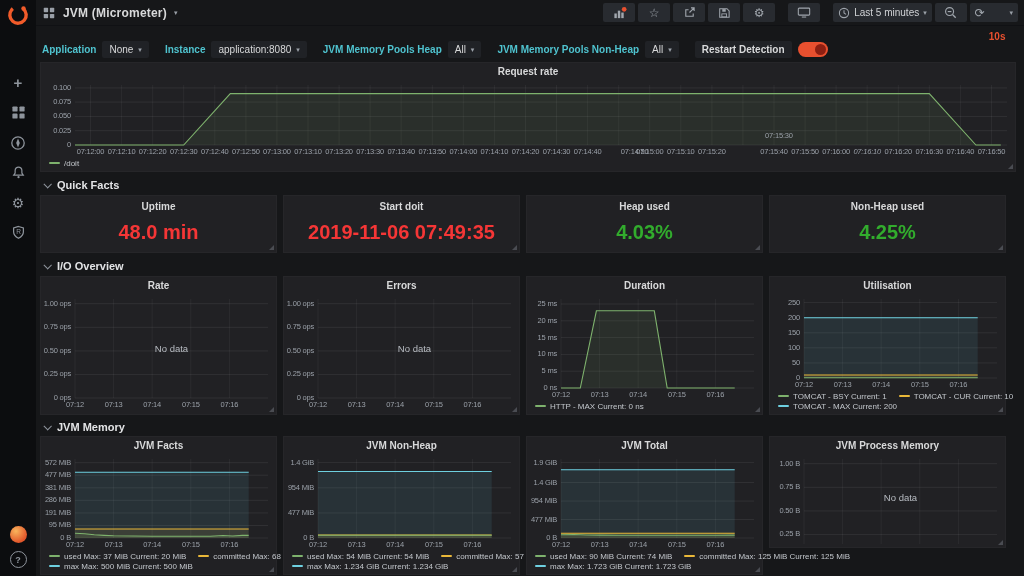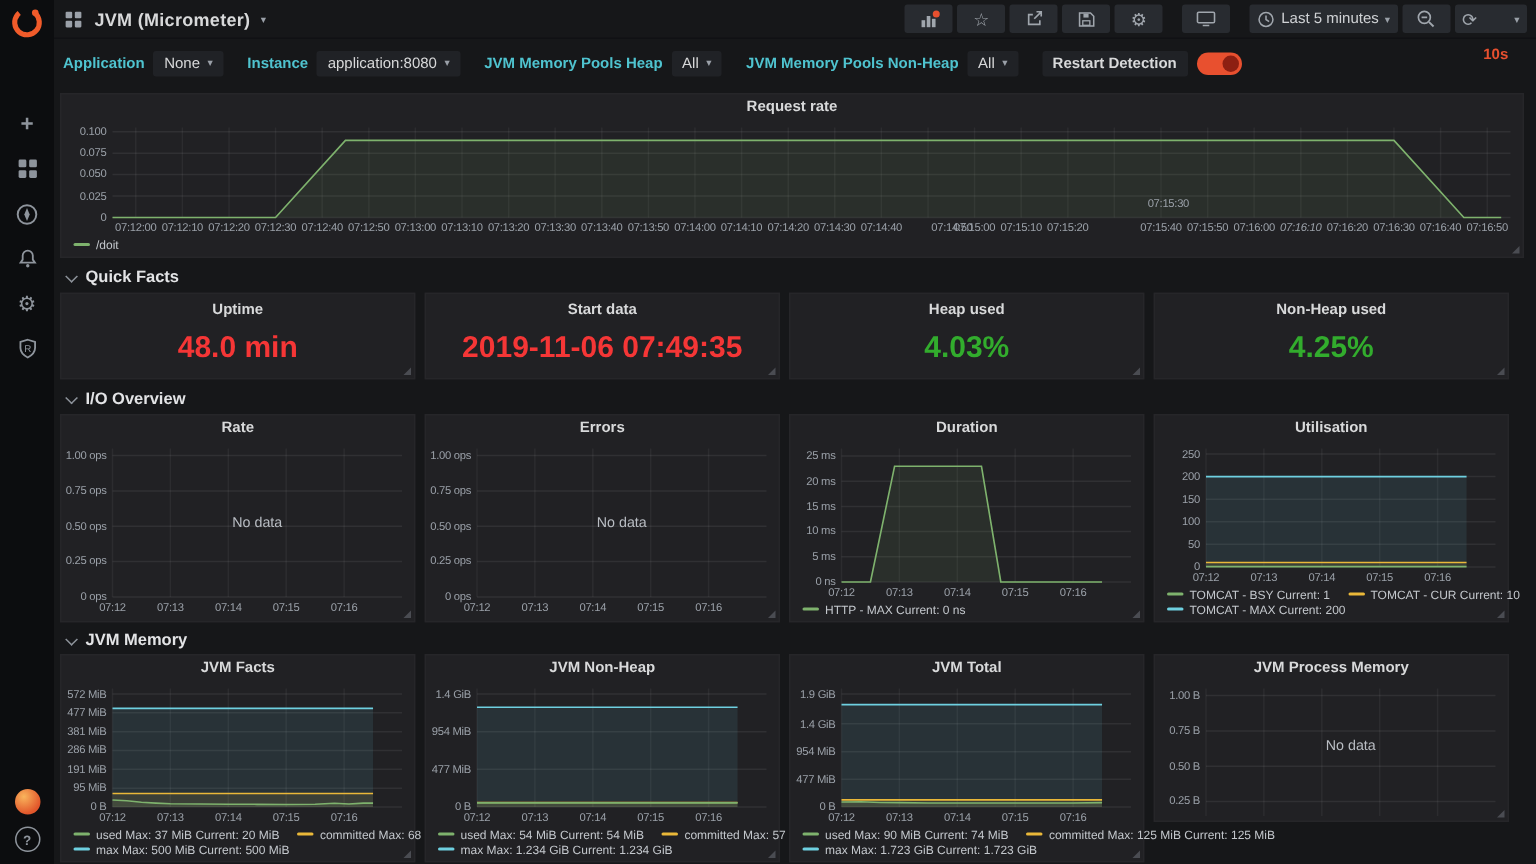--- a/index.html
+++ b/index.html
@@ -23,21 +23,21 @@
   .nav-left{display:flex;align-items:center;gap:7px;}
   .dash-title{font-size:12px;font-weight:bold;color:#d8d9da;letter-spacing:.2px;}
   .caret{font-size:7px;color:#9aa0a8;}
   .nav-right{margin-left:auto;display:flex;align-items:center;gap:3px;}
   .tbtn{height:19px;min-width:22px;background:#282b30;border-radius:2px;display:flex;align-items:center;
         justify-content:center;padding:0 5px;gap:4px;color:#a0a6ad;font-size:10px;cursor:pointer;}
   .tbtn .glyph{font-size:12px;line-height:12px;}
   .tspace{width:7px;}
   .accent-text{color:var(--accent,#e8502f);font-weight:bold;margin-top:48px;}
   
-  .submenu{position:absolute;left:36px;top:26px;right:0;height:32px;display:flex;align-items:center;
+  .submenu{position:absolute;left:36px;top:26px;right:0;height:32px;display:flex;align-items:flex-end;
            gap:16px;padding-left:6px;}
   .vargroup{display:flex;align-items:center;gap:6px;}
   .var-label{color:#4fc3cf;font-size:10px;font-weight:bold;}
   .var-value{background:#202226;border-radius:2px;padding:3px 7px;font-size:10px;color:#d8d9da;
              display:flex;align-items:center;gap:5px;cursor:pointer;}
   .toggle-label{background:#202226;border-radius:2px;padding:3px 7px;font-size:10px;font-weight:bold;color:#d8d9da;}
   .switch{width:30px;height:15px;border-radius:8px;background:var(--accent,#e8502f);position:relative;cursor:pointer;}
   .switch .knob{position:absolute;right:2px;top:2px;width:11px;height:11px;border-radius:50%;background:#8d1f12;}
   
   .dash{position:absolute;left:36px;top:58px;width:988px;height:518px;}
@@ -322,21 +322,21 @@
     <span class="rowchev"></span>
     <span>Quick Facts</span>
   </div>
 
   <div class="panel stat" style="left:4px;top:137px;width:237px;height:58px;">
     <div class="stat-title">Uptime</div>
     <div class="stat-value red">48.0 min</div>
     <span class="resize-handle"></span>
   </div>
   <div class="panel stat" style="left:247px;top:137px;width:237px;height:58px;">
-    <div class="stat-title">Start data</div>
+    <div class="stat-title">Start doit</div>
     <div class="stat-value red">2019-11-06 07:49:35</div>
     <span class="resize-handle"></span>
   </div>
   <div class="panel stat" style="left:490px;top:137px;width:237px;height:58px;">
     <div class="stat-title">Heap used</div>
     <div class="stat-value green">4.03%</div>
     <span class="resize-handle"></span>
   </div>
   <div class="panel stat" style="left:733px;top:137px;width:237px;height:58px;">
     <div class="stat-title">Non-Heap used</div>

